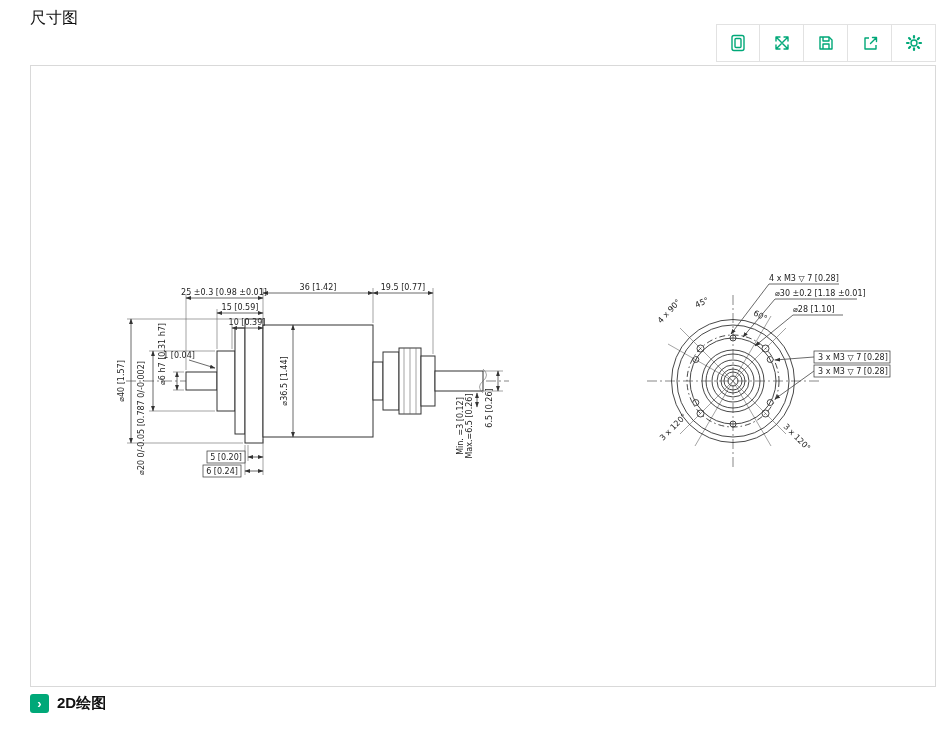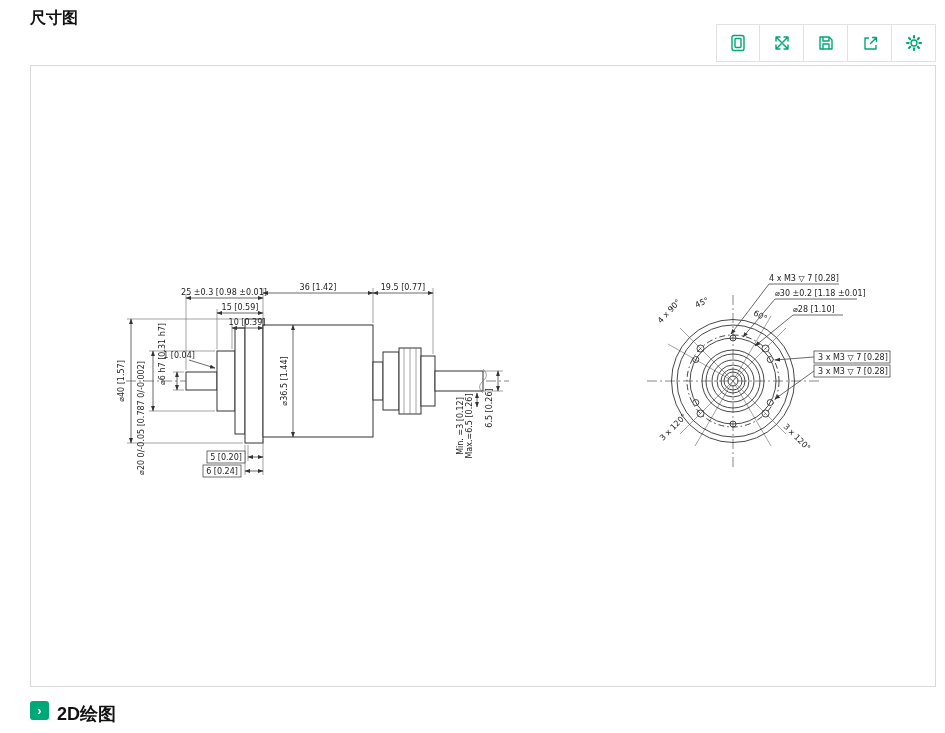--- a/index.html
+++ b/index.html
@@ -2,21 +2,21 @@
 <html><head>
 <meta charset="utf-8">
 <style>
   * { margin:0; padding:0; box-sizing:border-box; }
   body {
     width:945px; height:733px; background:#ffffff;
     font-family:"Liberation Sans","DejaVu Sans",sans-serif;
     color:#1a1a1a; position:relative; overflow:hidden;
   }
   .header { position:absolute; left:30px; top:8px; }
-  .page-title { font-size:16px; font-weight:700; color:#111; }
+  .page-title { font-size:16px; font-weight:400; color:#111; }
   .toolbar {
     position:absolute; right:9px; top:24px; display:flex;
   }
   .tool-btn {
     width:44px; height:38px; background:#fff;
     border:1px solid #e2e2e2; border-left:none;
     display:flex; align-items:center; justify-content:center;
     cursor:pointer;
   }
   .tool-btn:first-child { border-left:1px solid #e2e2e2; }
@@ -27,21 +27,21 @@
   }
   .panel svg { position:absolute; left:0; top:0; }
   .footer {
     position:absolute; left:30px; top:694px; display:flex; align-items:center; gap:8px;
   }
   .expander-icon {
     width:19px; height:19px; background:#00a878; border-radius:3px;
     display:flex; align-items:center; justify-content:center;
     color:#fff; font-size:13px; font-weight:700; line-height:1;
   }
-  .footer-label { font-size:18px; font-weight:700; color:#111;margin-top:8px; }
+  .footer-label { font-size:15px; font-weight:700; color:#111; }
   text { font-family:"DejaVu Sans","Liberation Sans",sans-serif; fill:#222; }
   .dim { font-size:8px; }
   .shape { fill:#ffffff; stroke:#333; stroke-width:1; }
   .dline { stroke:#444; stroke-width:0.8; fill:none; }
   .thin  { stroke:#666; stroke-width:0.6; fill:none; }
   .cl { stroke:#555; stroke-width:0.7; fill:none; stroke-dasharray:10 3 2 3; }
   .ring { fill:none; stroke:#333; stroke-width:0.9; }
 </style>
 </head>
 <body>

